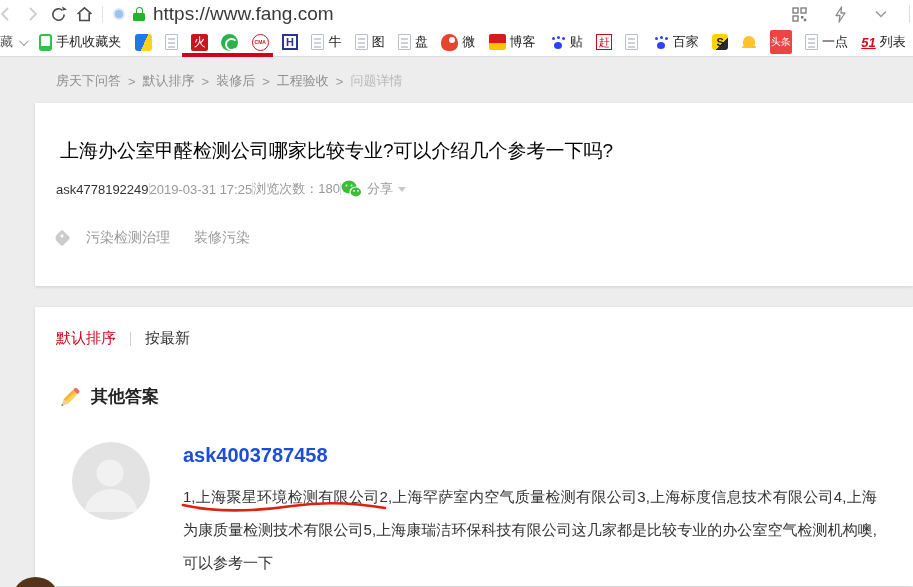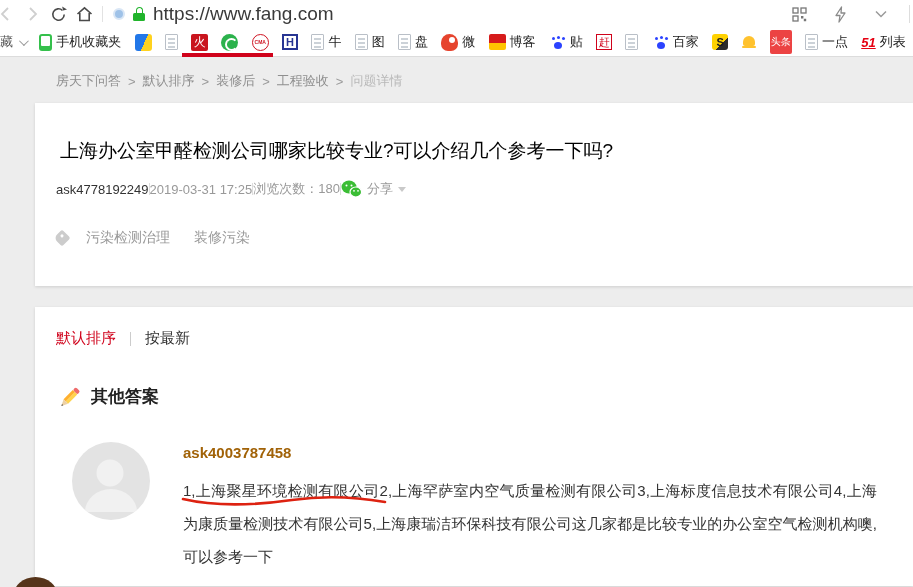--- a/index.html
+++ b/index.html
@@ -78,21 +78,21 @@
   .a-card { margin-top:21px; padding:22px 36px 0 21px; height:279px; }
   .sort-row { display:flex; align-items:center; gap:14px; font-size:15px; }
   .sort-default { color:#d0021b; cursor:pointer; }
   .sort-sep { width:1px; height:14px; background:#ccc; }
   .sort-newest { color:#333; cursor:pointer; }
   .sec-head { margin-top:37px; display:flex; gap:9px; }
   .sec-title { font-size:17px; font-weight:700; color:#222; }
   .answer { margin-top:27px; display:flex; gap:33px; padding-left:16px; }
   .avatar { width:78px; height:78px; flex:none; cursor:pointer; }
   .a-body { flex:1; min-width:0; position:relative; }
-  .a-user { font-size:15px; font-weight:700; color:#a16207; margin:2px 0 13px; cursor:pointer; }
+  .a-user { font-size:20px; font-weight:700; color:#1d4ed8; margin:2px 0 13px; cursor:pointer; }
   .a-content { font-size:15px; line-height:33px; color:#333; text-align:justify; position:relative; }
   .red-underline { position:absolute; left:-6px; top:21px; pointer-events:none; }
   .brown-blob { position:absolute; left:13px; top:520px; width:45px; height:40px; border-radius:50%; background:#56341a; }
 </style>
 </head>
 <body>
 
 <header class="chrome">
   <div class="toolbar">
     <span class="tb-btn back">

